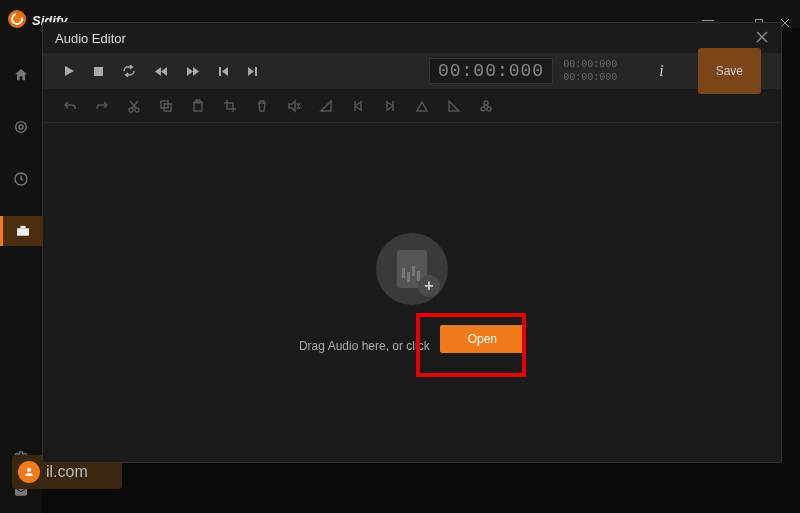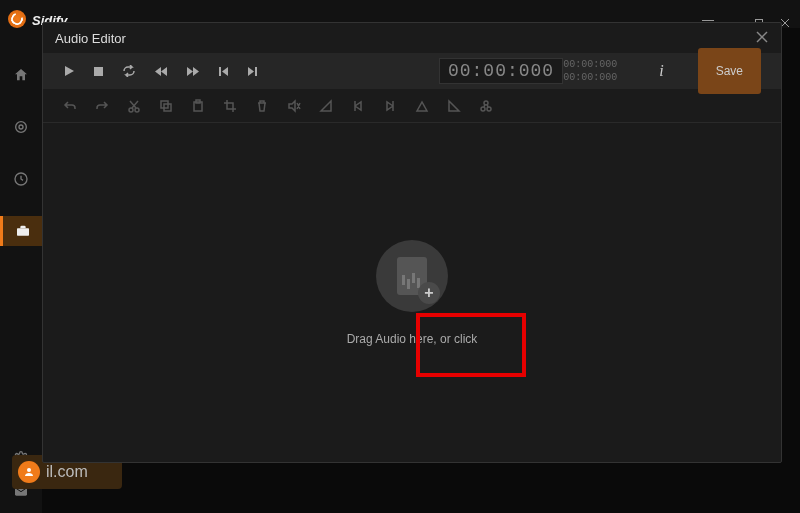--- a/index.html
+++ b/index.html
@@ -57,21 +57,21 @@
   .modal-close { margin-left:auto; cursor:pointer; color:#888; font-size:16px; line-height:1;}
   
   .playbar {
     height:36px; display:flex; align-items:center; gap:18px;
     padding:0 20px;
     background:#262626;
   }
   .play-group { display:flex; align-items:center; gap:18px; }
   .pbtn { color:#aaa; cursor:pointer; display:flex; align-items:center; }
   .pbtn svg { display:block; }
-  .timecode-box { margin-left:auto; display:flex; align-items:flex-start; }
+  .timecode-box { margin-left:auto; display:flex; align-items:flex-start; gap:10px; }
   .timecode-main {
     font-family: "Courier New", monospace; font-size:18px; letter-spacing:1px;
     color:#888; background:#1a1a1a; padding:2px 8px; border:1px solid #333;
   }
   .timecode-side { display:flex; flex-direction:column; font-family:"Courier New",monospace; font-size:10px; color:#666; line-height:1.3;}
   .info-i { font-family: Georgia, serif; font-style:italic; font-size:16px; color:#ccc; cursor:pointer; margin-left:24px;}
   .save-btn {
     margin-left:16px; background:#7a4518; color:#ccc; border:none;
     padding:16px 18px; border-radius:3px; font-size:12px; cursor:pointer;
   }
@@ -339,17 +339,18 @@
       </span>
   </div>
 
   <div class="droparea">
     <div class="dropicon">
       <div class="file"></div>
       <div class="plus">+</div>
     </div>
     <div class="droprow">
       <span class="droptext">Drag Audio here, or click</span>
+      <button class="open-btn">Open</button>
     </div>
   </div>
 </div>
 
 <div class="highlight-box"></div>
 
 </body></html>

